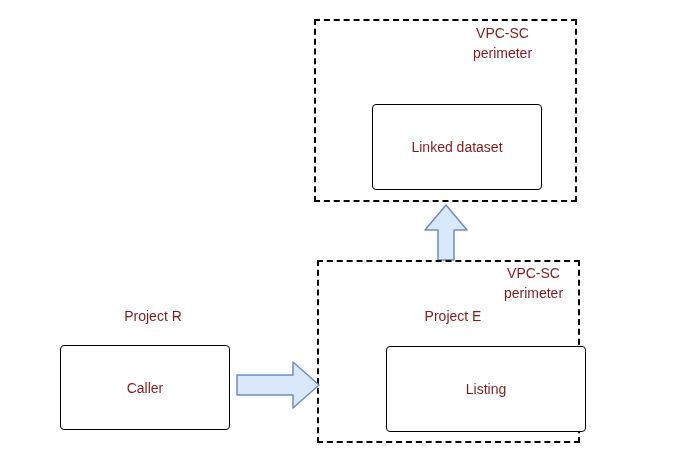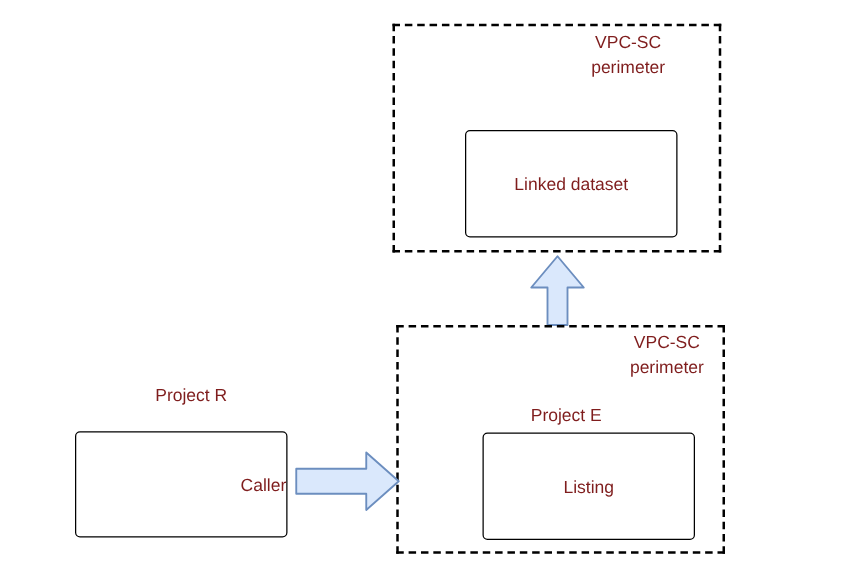--- a/index.html
+++ b/index.html
@@ -25,35 +25,35 @@
   .perimeter-box.bottom { left: 317px; top: 260px; width: 263px; height: 183px; }
   .label {
     position: absolute;
     text-align: center;
     line-height: 20px;
     white-space: pre;
   }
   .vpc-label-top    { left: 440px; top: 23px;  width: 125px; }
   .vpc-label-bottom { left: 471px; top: 263px; width: 125px; }
   .project-l-label  { left: 388px; top: 65px;  width: 120px; }
-  .project-e-label  { left: 393px; top: 306px; width: 120px; margin-top: 16px; }
+  .project-e-label  { left: 393px; top: 306px; width: 120px; }
   .project-r-label  { left: 93px;  top: 306px; width: 120px; }
   .node {
     position: absolute;
     border: 1.5px solid #000000;
     border-radius: 4px;
     background: #ffffff;
     display: flex;
     align-items: center;
     justify-content: center;
     text-align: center;
   }
   .node.linked-dataset { left: 372px; top: 104px; width: 170px; height: 86px; }
-  .node.listing        { left: 386px; top: 346px; width: 170px; height: 86px; }
-  .node.caller         { left: 60px;  top: 345px; width: 170px; height: 85px; justify-content: flex-end; }
+  .node.listing        { left: 386px; top: 346px; width: 200px; height: 86px; }
+  .node.caller         { left: 60px;  top: 345px; width: 170px; height: 85px; }
   .arrow-svg { position: absolute; display: block; }
   .arrow-up    { left: 423px; top: 203px; }
   .arrow-right { left: 236px; top: 360px; }
 </style>
 </head>
 <body>
 
 <div class="canvas">
 
   <div class="perimeter-box top"></div>

